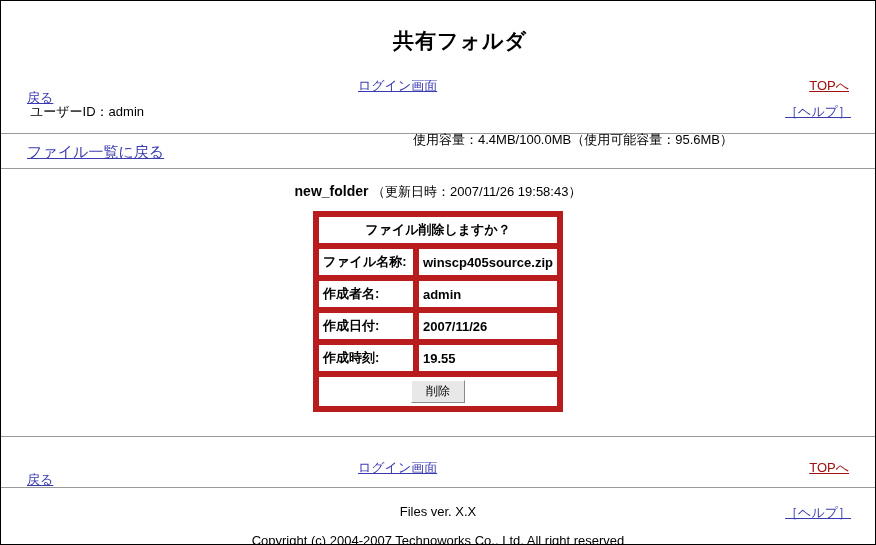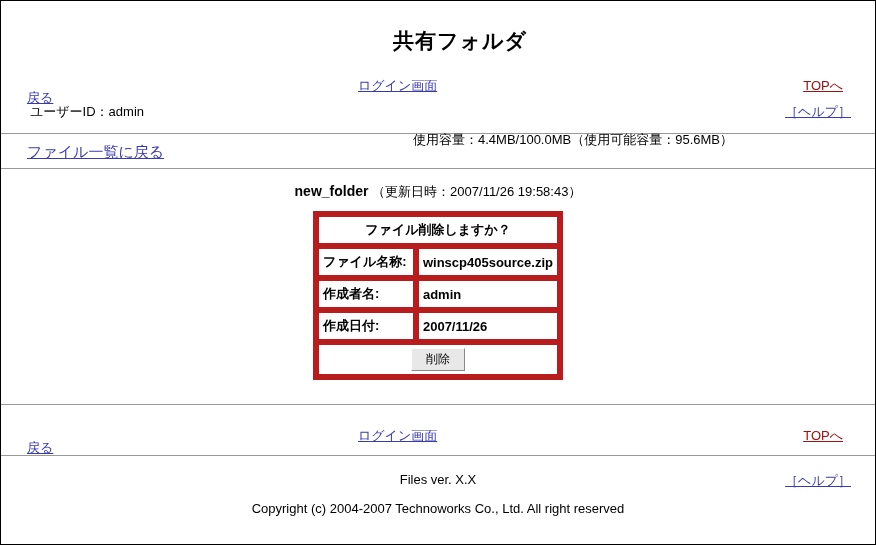--- a/index.html
+++ b/index.html
@@ -53,21 +53,21 @@
     font-size: 13px;
   }
   .nav-center {
     position: absolute;
     left: 357px;
     top: 0;
     font-size: 13px;
   }
   .nav-right {
     position: absolute;
-    right: 32px;
+    right: 26px;
     top: 0;
     font-size: 13px;
   }
   .inforow {
     position: relative;
     height: 20px;
     margin-top: 4px;
   }
   .info-user {
     position: absolute;
@@ -227,20 +227,24 @@
       </tr>
       <tr>
         <td class="label-cell">作成者名:</td>
         <td class="value-cell">admin</td>
       </tr>
       <tr>
         <td class="label-cell">作成日付:</td>
         <td class="value-cell">2007/11/26</td>
       </tr>
       <tr>
+        <td class="label-cell">作成時刻:</td>
+        <td class="value-cell">19.55</td>
+      </tr>
+      <tr>
         <td class="button-cell" colspan="2">
           <button class="btn" type="button">削除</button>
         </td>
       </tr>
     </tbody>
       </table>
   </div>
 
   <hr class="hr bottom-nav">
 

